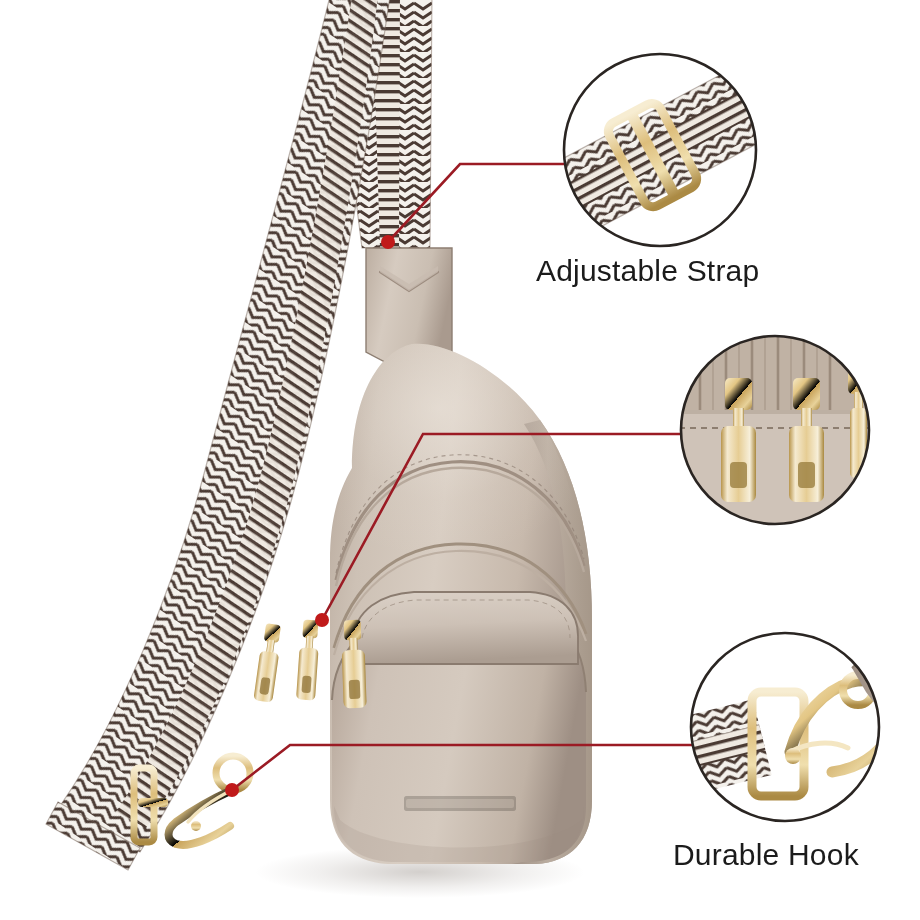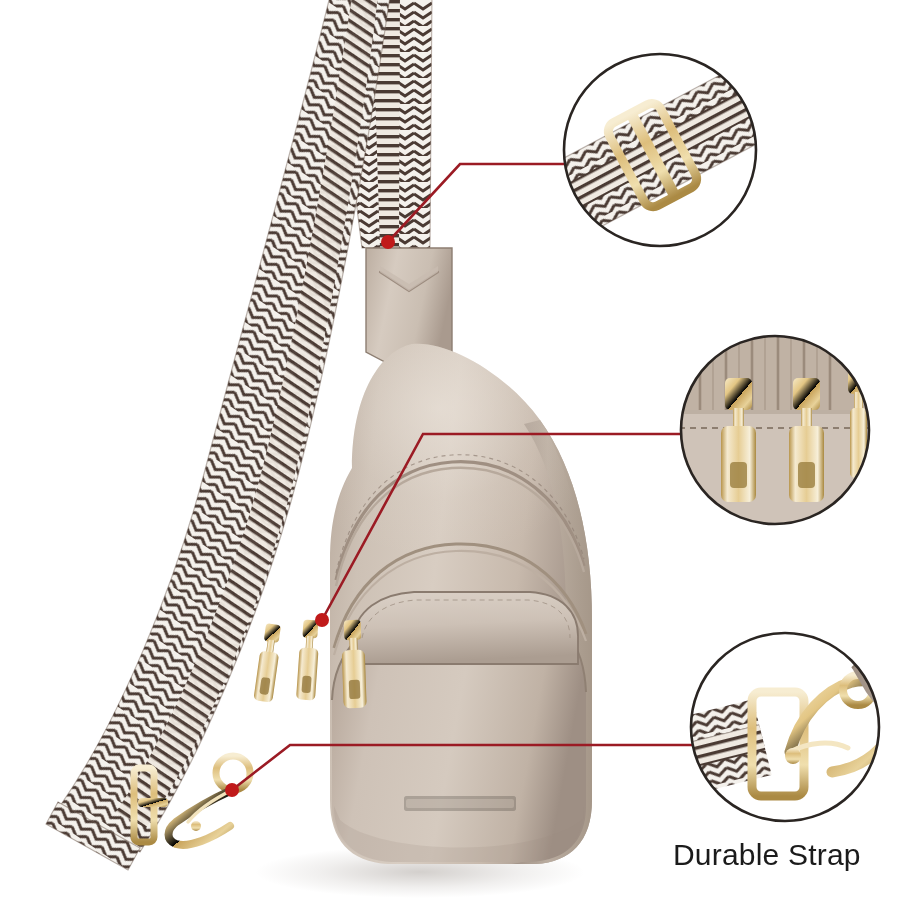--- a/index.html
+++ b/index.html
@@ -397,17 +397,18 @@
         </g>
 
         <path d="M852 668 C 880 640, 920 626, 960 626 L 980 760
                  C 930 760, 890 726, 866 692 Z" fill="url(#gLeatherSide)"></path>
         <path d="M852 668 C 880 640, 920 626, 960 626" fill="none" stroke="#8f8073" stroke-width="2"></path>
       </g>
       <circle cx="785" cy="727" r="94" fill="none" stroke="#2a2522" stroke-width="2.6"></circle>
     </g>
   </svg>
 
-
-
-  <div class="cap" id="cap-hook">Durable Strap</div>
+  <div class="cap" id="cap-strap">Adjustable Strap</div>
+
+
+  <div class="cap" id="cap-hook">Durable Hook</div>
 
 </div>
 
 </body></html>

